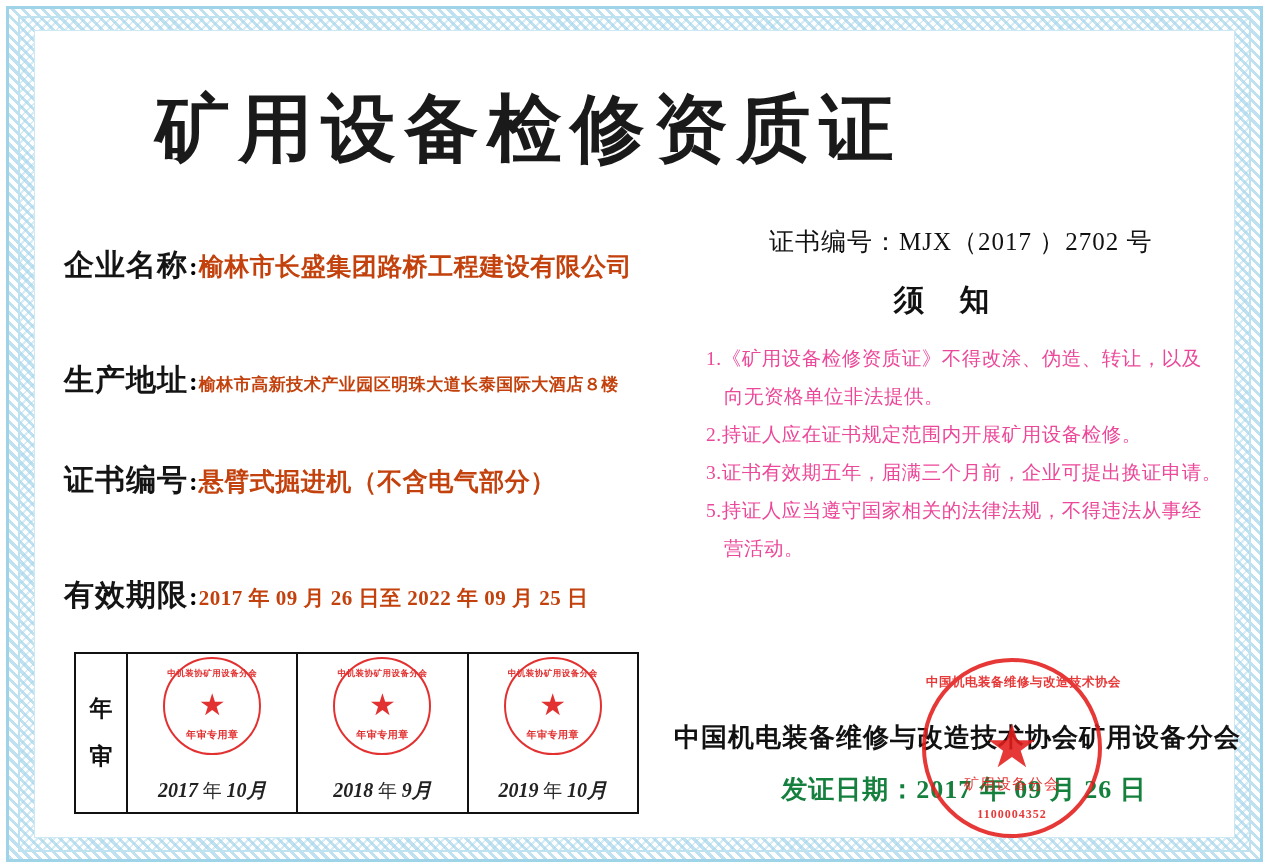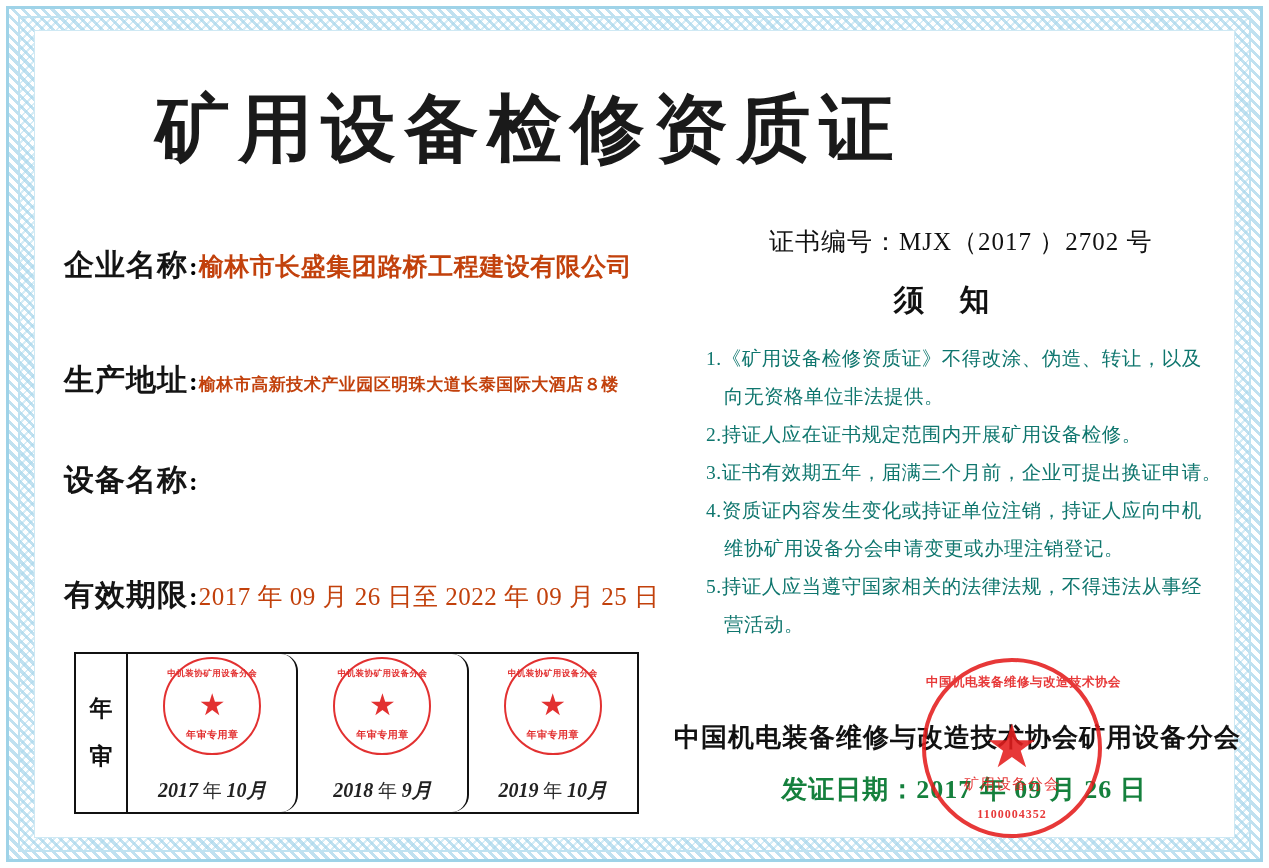--- a/index.html
+++ b/index.html
@@ -86,22 +86,22 @@
     font-size: 25px;
     font-weight: bold;
     color: #c2410c;
     letter-spacing: 0.5px;
   }
   .field .value.small {
     font-size: 17px;
     font-weight: bold;
   }
   .field .value.normalweight {
-    font-weight: normal;
-    font-size: 25px;
+    font-weight: bold;
+    font-size: 21px;
   }
 
   #field-company { left: 30px; top: 215px; }
   #field-address { left: 30px; top: 330px; }
   #field-device  { left: 30px; top: 430px; }
   #field-valid   { left: 30px; top: 545px; }
 
   
   .cert-no {
     position: absolute;
@@ -119,21 +119,21 @@
     letter-spacing: 14px;
     color: #111;
     text-align: right;
   }
   .notice-list {
     position: absolute;
     left: 672px; top: 310px;
     width: 545px;
     font-size: 19.5px;
     line-height: 38px;
-    color: #0f766e;
+    color: #ec4899;
   }
   .notice-item {
     margin: 0 0 0 0;
     text-indent: 0;
     padding-left: 0;
     letter-spacing: 0.5px;
   }
   .notice-item .cont {
     display: block;
     padding-left: 18px;
@@ -184,21 +184,20 @@
     font-size: 23px;
     font-weight: bold;
     line-height: 48px;
     color: #111;
   }
   .annual-cell {
     flex: 1;
     border-right: 2px solid #111;
     box-sizing: border-box;
     position: relative;
-    border-radius: 17px;
   }
   .annual-cell:last-child { border-right: none; }
   .annual-cell .stampbox {
     position: absolute;
     left: 0; right: 0; top: 4px;
     height: 96px;
   }
   .annual-cell .yearline {
     position: absolute;
     left: 0; right: 0; bottom: 8px;
@@ -318,46 +317,43 @@
       <span class="value">榆林市长盛集团路桥工程建设有限公司</span>
     </div>
 
     <div class="field" id="field-address">
       <span class="label">生产地址</span>
       <span class="colon">:</span>
       <span class="value small">榆林市高新技术产业园区明珠大道长泰国际大酒店８楼</span>
     </div>
 
     <div class="field" id="field-device">
-      <span class="label">设备名称</span>
+      <span class="label">证书编号</span>
       <span class="colon">:</span>
+      <span class="value">悬臂式掘进机（不含电气部分）</span>
     </div>
 
     <div class="field" id="field-valid">
       <span class="label">有效期限</span>
       <span class="colon">:</span>
       <span class="value normalweight">2017 年 09 月 26 日至 2022 年 09 月 25 日</span>
     </div>
 
     <div class="notice-title">须  知</div>
 
     <div class="notice-list">
       <div class="notice-item">
         <span>1.</span><span>《矿用设备检修资质证》不得改涂、伪造、转让，以及</span>
         <span class="cont">向无资格单位非法提供。</span>
       </div>
       <div class="notice-item">
         <span>2.</span><span>持证人应在证书规定范围内开展矿用设备检修。</span>
       </div>
       <div class="notice-item">
         <span>3.</span><span>证书有效期五年，届满三个月前，企业可提出换证申请。</span>
-      </div>
-      <div class="notice-item">
-        <span>4.</span><span>资质证内容发生变化或持证单位注销，持证人应向中机</span>
-        <span class="cont">维协矿用设备分会申请变更或办理注销登记。</span>
       </div>
       <div class="notice-item">
         <span>5.</span><span>持证人应当遵守国家相关的法律法规，不得违法从事经</span>
         <span class="cont">营活动。</span>
       </div>
     </div>
 
     <div class="assoc">中国机电装备维修与改造技术协会矿用设备分会</div>
     <div class="issue-date">
       <span>发证日期：</span><span>2017 年 09 月 26 日</span>

